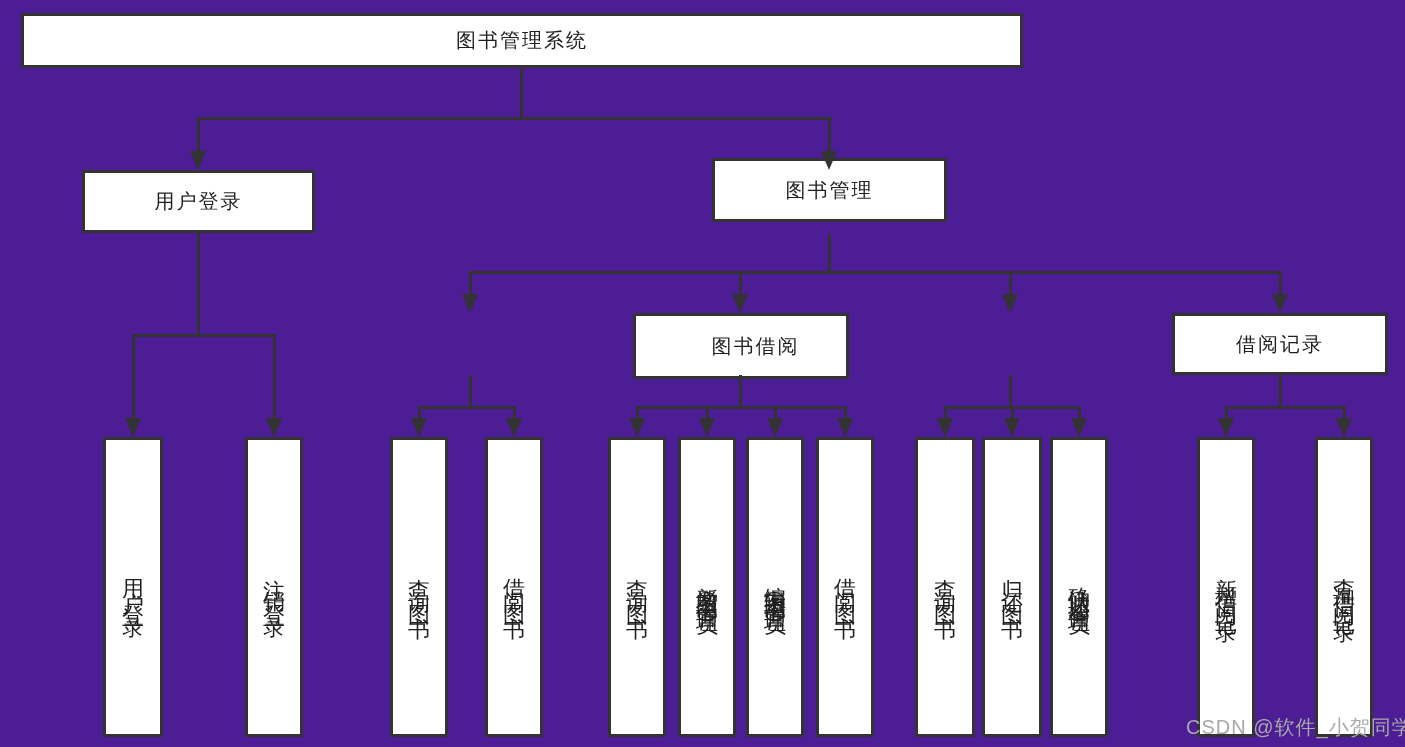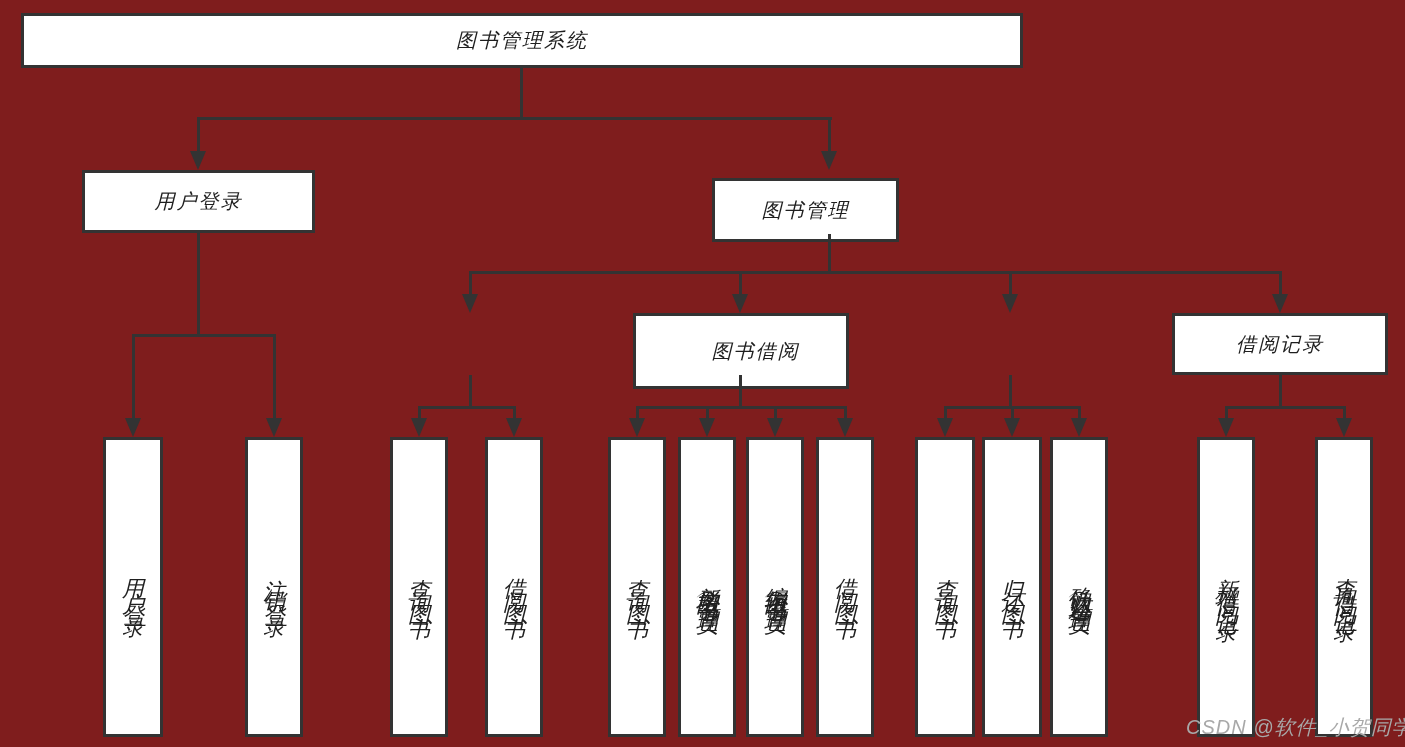--- a/index.html
+++ b/index.html
@@ -1,20 +1,19 @@
 <!DOCTYPE html>
 <html style="--line: #333333; --box-bg: #ffffff; --text: #1f1f1f; --wm: #a8a8a8;"><head>
 <meta charset="utf-8">
 <style>
   html,body{margin:0;padding:0;background:#ffffff;}
   .stage{
-    position:relative;width:1405px;height:747px;background:#7f1d1d;
+    position:relative;width:1405px;height:747px;background:#4c1d95;
     font-family:"Liberation Sans","DejaVu Sans",sans-serif;
     overflow:hidden;
-    font-style:italic;
   }
   .node{
     position:absolute;box-sizing:border-box;background:var(--box-bg,#fff);
     border:3px solid var(--line,#333);
     display:flex;align-items:center;justify-content:center;
     font-size:20px;color:var(--text,#1f1f1f);letter-spacing:2px;
     text-align:center;
   }
   .vnode{
     writing-mode:vertical-rl;text-orientation:mixed;
@@ -38,24 +37,24 @@
 </style>
 </head>
 <body>
 
 <div class="stage">
 
   <div class="node" style="left:21px;top:13px;width:1002px;height:55px;">图书管理系统</div>
 
   <div class="node" style="left:82px;top:170px;width:233px;height:63px;">用户登录</div>
 
-  <div class="node" style="left:712px;top:178px;width:187px;height:64px;">图书管理</div>
+  <div class="node" style="left:712px;top:158px;width:235px;height:64px;">图书管理</div>
 
 
-  <div class="node" style="left:633px;top:313px;width:216px;height:76px;padding-left:29px;">图书借阅</div>
+  <div class="node" style="left:633px;top:313px;width:216px;height:66px;padding-left:29px;">图书借阅</div>
 
 
   <div class="node" style="left:1172px;top:313px;width:216px;height:62px;">借阅记录</div>
 
   <div class="node vnode ls4" style="left:103px;top:437px;width:60px;height:300px;">用户登录</div>
 
   <div class="node vnode ls4" style="left:245px;top:437px;width:58px;height:300px;">注销登录</div>
 
   <div class="node vnode ls4" style="left:390px;top:437px;width:58px;height:300px;">查询图书</div>
 

